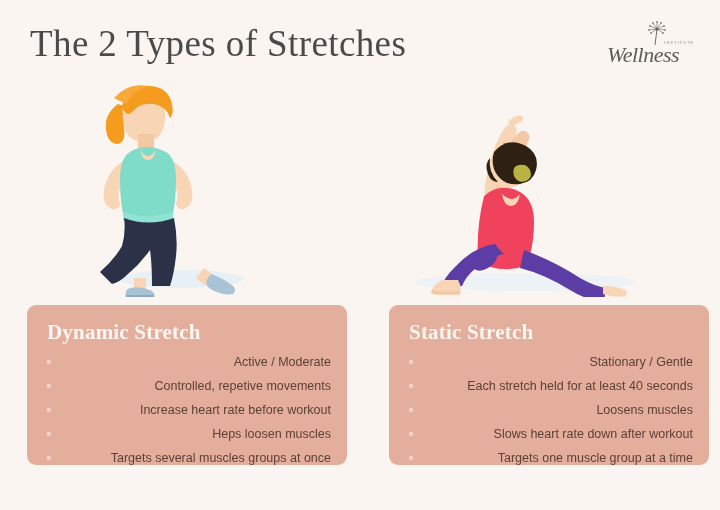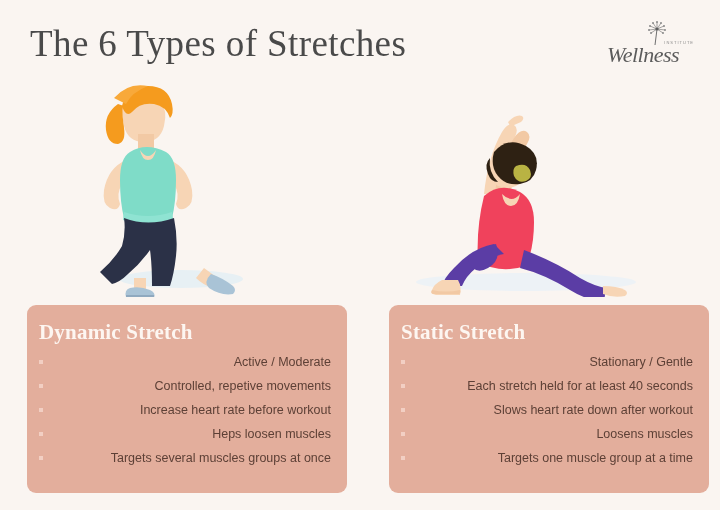--- a/index.html
+++ b/index.html
@@ -66,25 +66,25 @@
 
   
   .figure-svg { position: absolute; }
   #figure-dynamic { left: 78px; top: 82px; }
   #figure-static  { left: 398px; top: 82px; }
 
   
   .card {
     position: absolute;
     top: 305px;
-    height: 188px;
+    height: 160px;
     background: #e3ae9c;
     border-radius: 9px;
     box-sizing: border-box;
-    padding: 14px 16px 0 10px;
+    padding: 14px 16px 0 18px;
   }
   #card-dynamic { left: 27px;  width: 320px; }
   #card-static  { left: 389px; width: 320px; }
 
   .card-title {
     font-family: "Liberation Serif", serif;
     font-weight: bold;
     font-size: 21px;
     line-height: 26px;
     color: #fdf6f1;
@@ -114,21 +114,21 @@
     height: 4px;
     background: #f2cfc3;
     display: block;
   }
 </style>
 </head>
 <body>
 
 <div id="infographic">
 
-  <div id="page-title">The 6 Types of Stretches</div>
+  <div id="page-title">The 2 Types of Stretches</div>
 
   <div id="brand-logo">
     <svg class="dandelion" viewBox="0 0 26 26">
       <line x1="13" y1="9" x2="11" y2="25" stroke="#6f6f6f" stroke-width="1"></line>
       <g stroke="#7c7c7c" stroke-width="0.7">
         <line x1="13" y1="9" x2="13" y2="2"></line>
         <line x1="13" y1="9" x2="9" y2="3"></line>
         <line x1="13" y1="9" x2="17" y2="3"></line>
         <line x1="13" y1="9" x2="6" y2="6"></line>
         <line x1="13" y1="9" x2="20" y2="6"></line>
@@ -218,19 +218,19 @@
       <li><span class="bullet"></span><span>Heps loosen muscles</span></li>
       <li><span class="bullet"></span><span>Targets several muscles groups at once</span></li>
     </ul>
   </div>
 
   <div id="card-static" class="card">
     <div class="card-title">Static Stretch</div>
     <ul class="card-list">
       <li><span class="bullet"></span><span>Stationary / Gentle</span></li>
       <li><span class="bullet"></span><span>Each stretch held for at least 40 seconds</span></li>
+      <li><span class="bullet"></span><span>Loosens muscles</span></li>
       <li><span class="bullet"></span><span>Slows heart rate down after workout</span></li>
-      <li><span class="bullet"></span><span>Loosens muscles</span></li>
       <li><span class="bullet"></span><span>Targets one muscle group at a time</span></li>
     </ul>
   </div>
 
 </div>
 
 </body></html>

